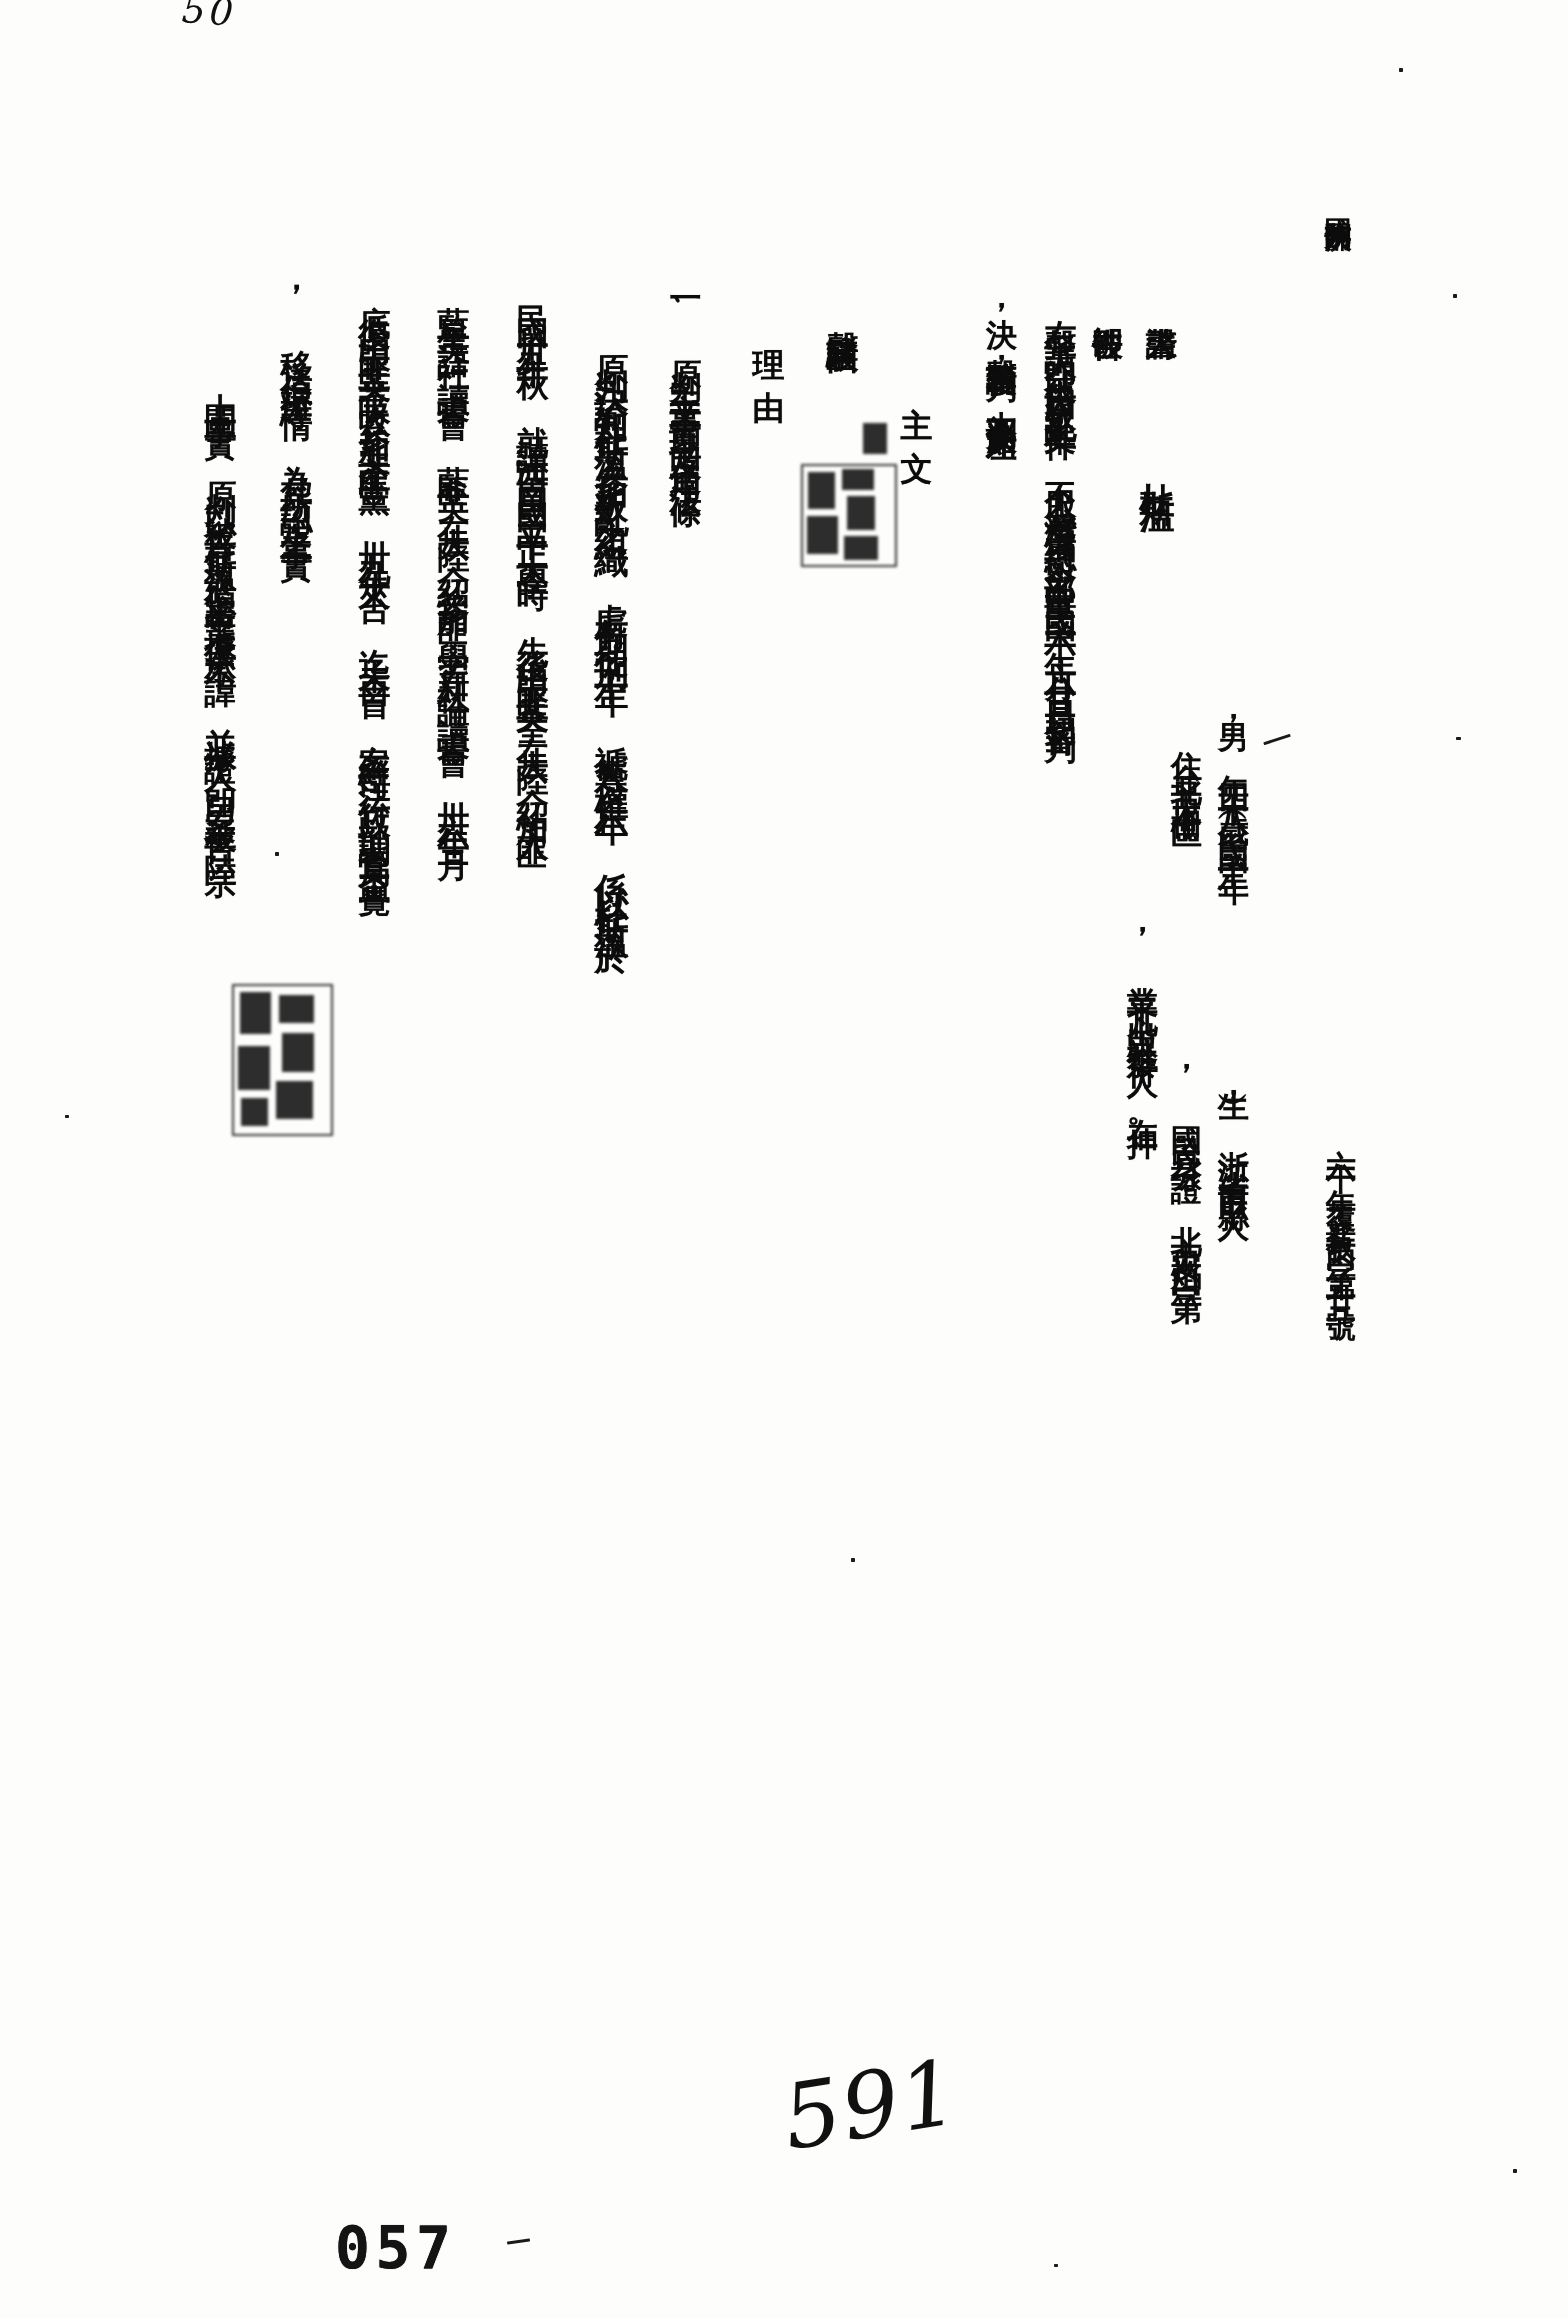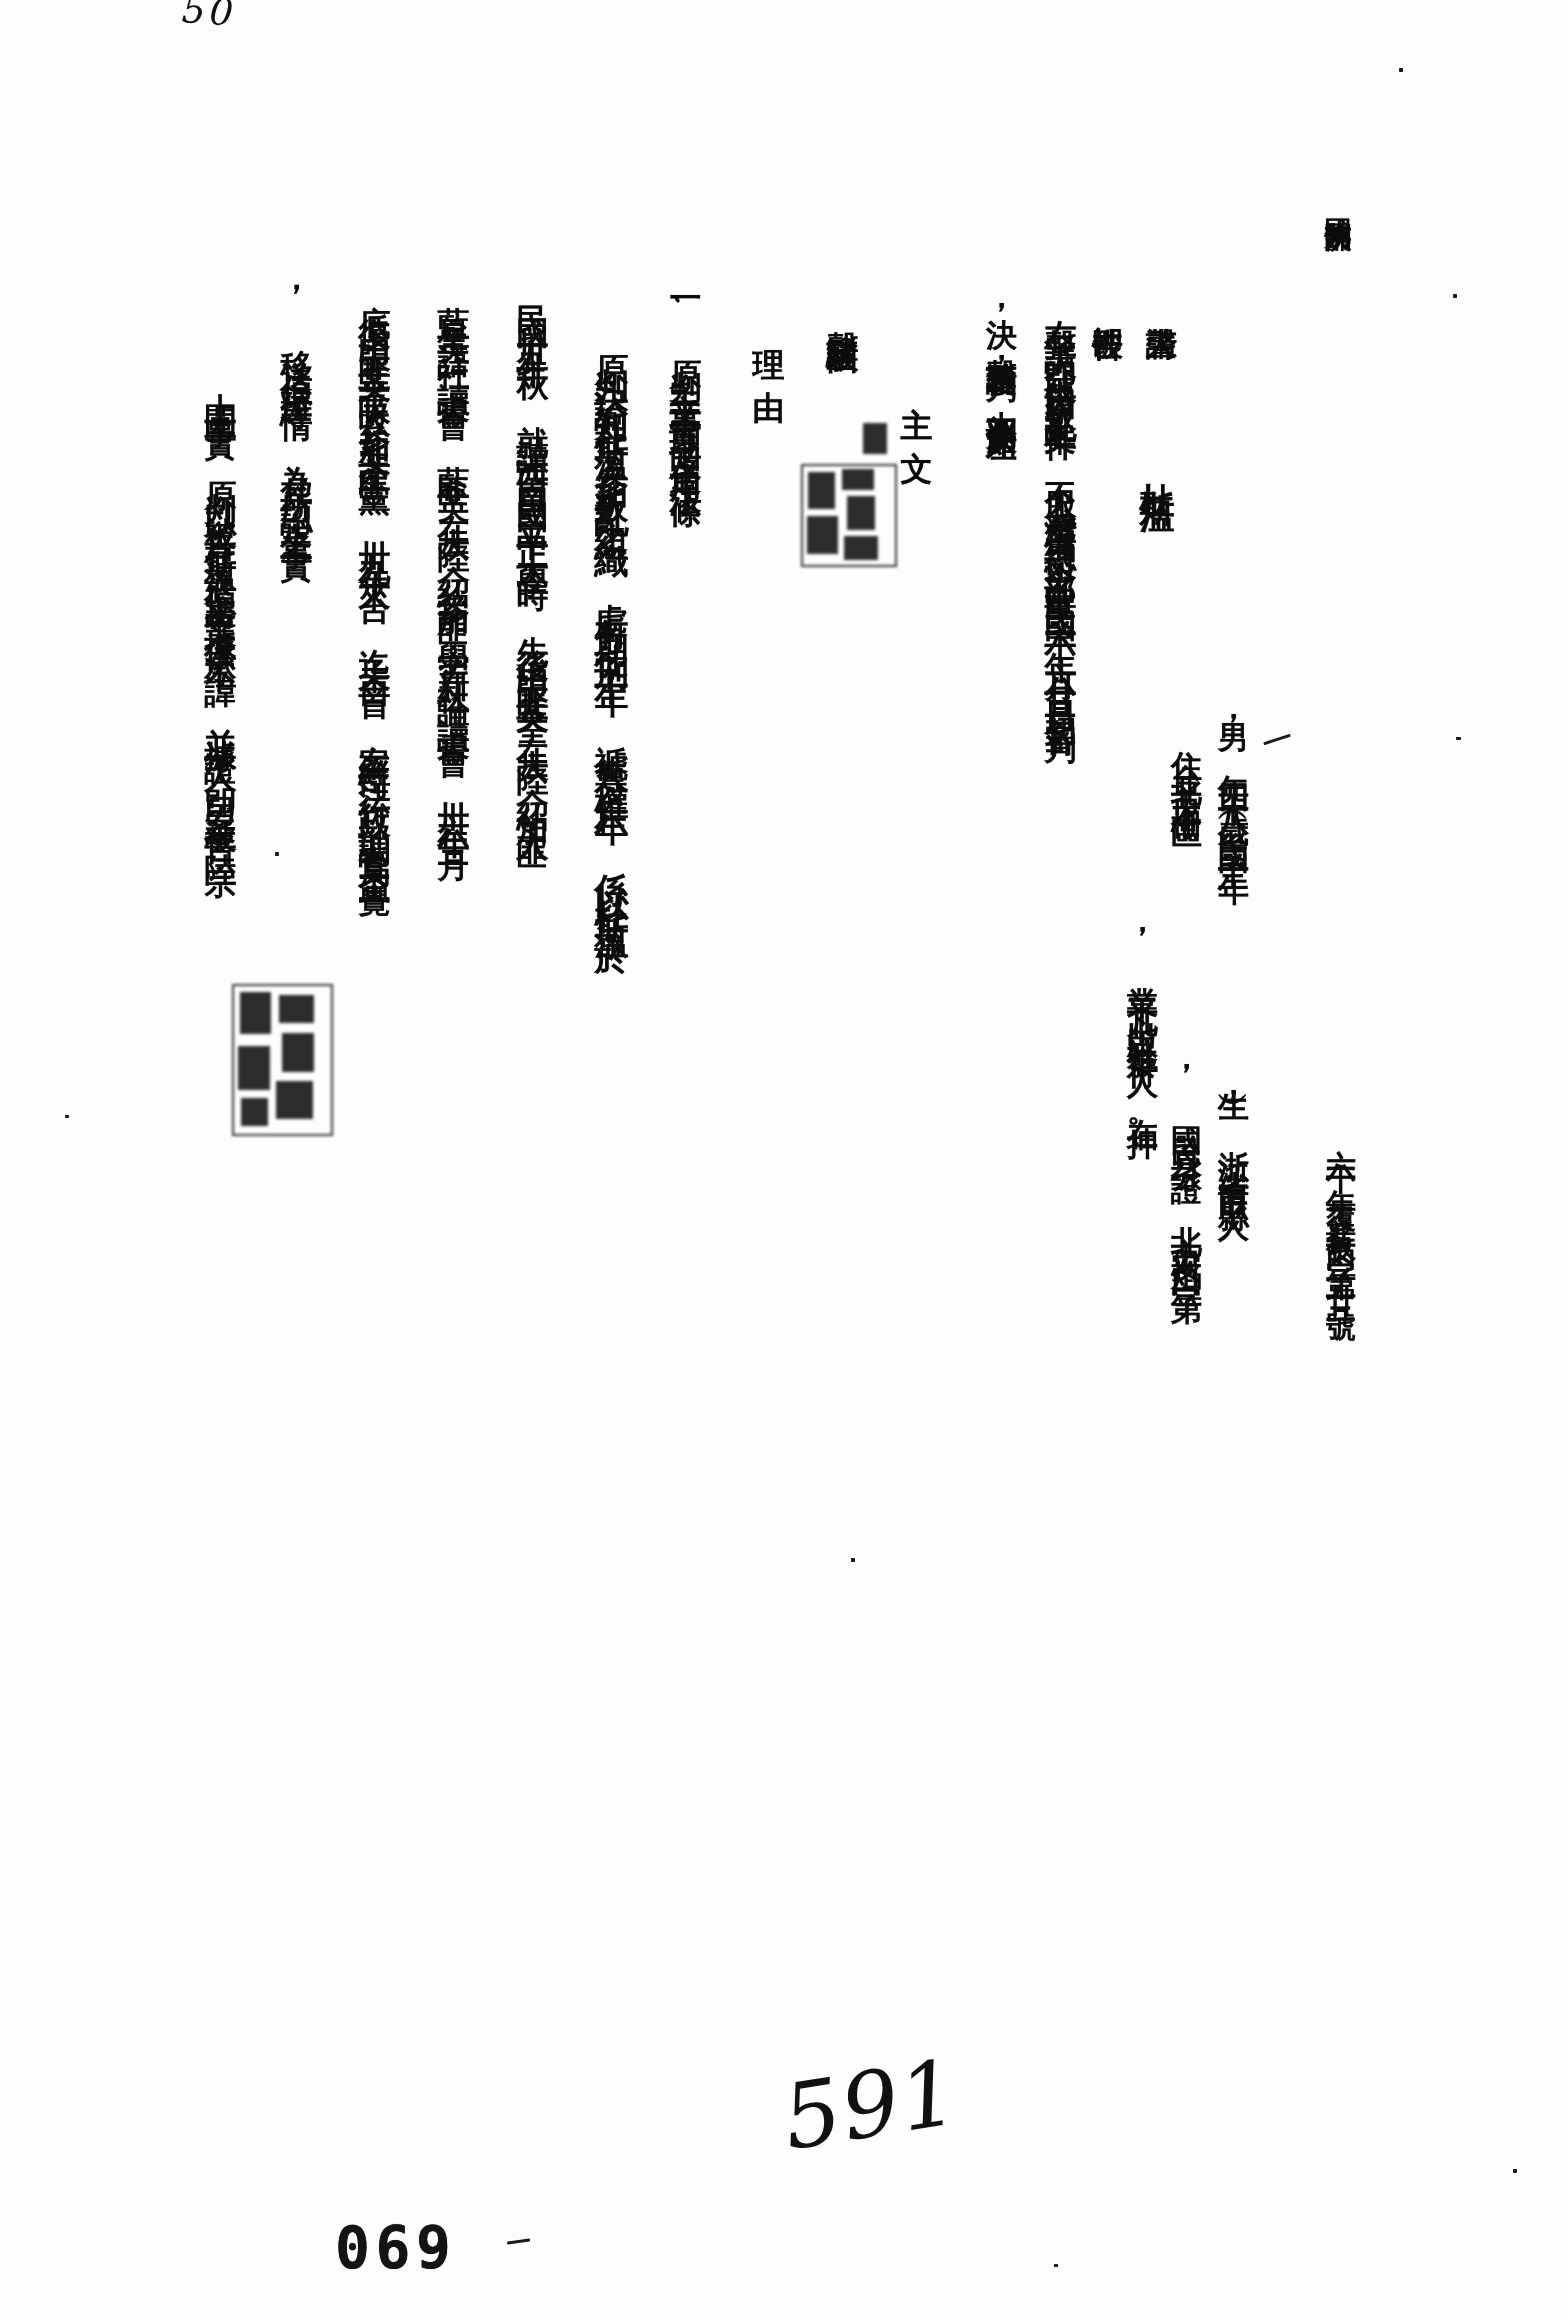--- a/index.html
+++ b/index.html
@@ -87,21 +87,21 @@
     <div class="b" style="left:51px;top:52px;width:32px;height:39px;"></div>
     <div class="b" style="left:7px;top:65px;width:32px;height:44px;"></div>
     <div class="b" style="left:45px;top:100px;width:37px;height:38px;"></div>
     <div class="b" style="left:10px;top:117px;width:27px;height:28px;"></div>
   </div>
 
   <div class="vcol" style="left:199px;top:368px;font-size:32px;letter-spacing:11.3px;">上開事實，原判以被告杜斯溫於偵審中業據供承不諱，並據證人（卽另案被告）陸宗</div>
 
   <div class="hw" style="left:783px;top:2052px;font-size:90px;font-style:italic;font-weight:400;transform:rotate(-9deg);letter-spacing:1.4px;">591</div>
 
-  <div class="hw" style="left:335px;top:2214px;font-size:58px;font-family:'DejaVu Sans Mono','Liberation Mono',monospace;font-weight:700;letter-spacing:5.6px;color:#141414;text-shadow:0 0 0.7px #000;">069</div>
+  <div class="hw" style="left:335px;top:2214px;font-size:58px;font-family:'DejaVu Sans Mono','Liberation Mono',monospace;font-weight:700;letter-spacing:5.6px;color:#141414;text-shadow:0 0 0.7px #000;">057</div>
 
   <div>
     <div class="speck" style="left:1399px;top:68px;width:3.5px;height:3.5px;"></div>
     <div class="speck" style="left:1453px;top:294px;width:4.2px;height:3.5px;"></div>
     <div class="speck" style="left:1456px;top:737px;width:5px;height:2.8px;"></div>
     <div class="speck" style="left:1263px;top:738px;width:28px;height:2.8px;transform:rotate(-18deg);"></div>
     <div class="speck" style="left:275px;top:852px;width:3.5px;height:3.5px;"></div>
     <div class="speck" style="left:65px;top:1115px;width:4.2px;height:2.8px;"></div>
     <div class="speck" style="left:851px;top:1558px;width:4.2px;height:3.5px;"></div>
     <div class="speck" style="left:507px;top:2240px;width:22.5px;height:2.8px;transform:rotate(-8deg);"></div>

